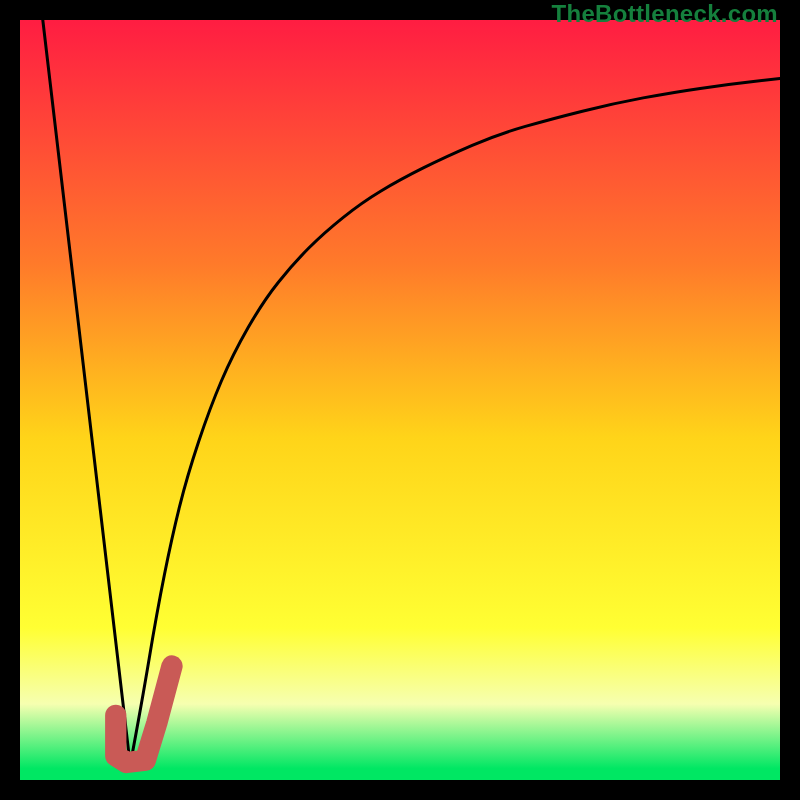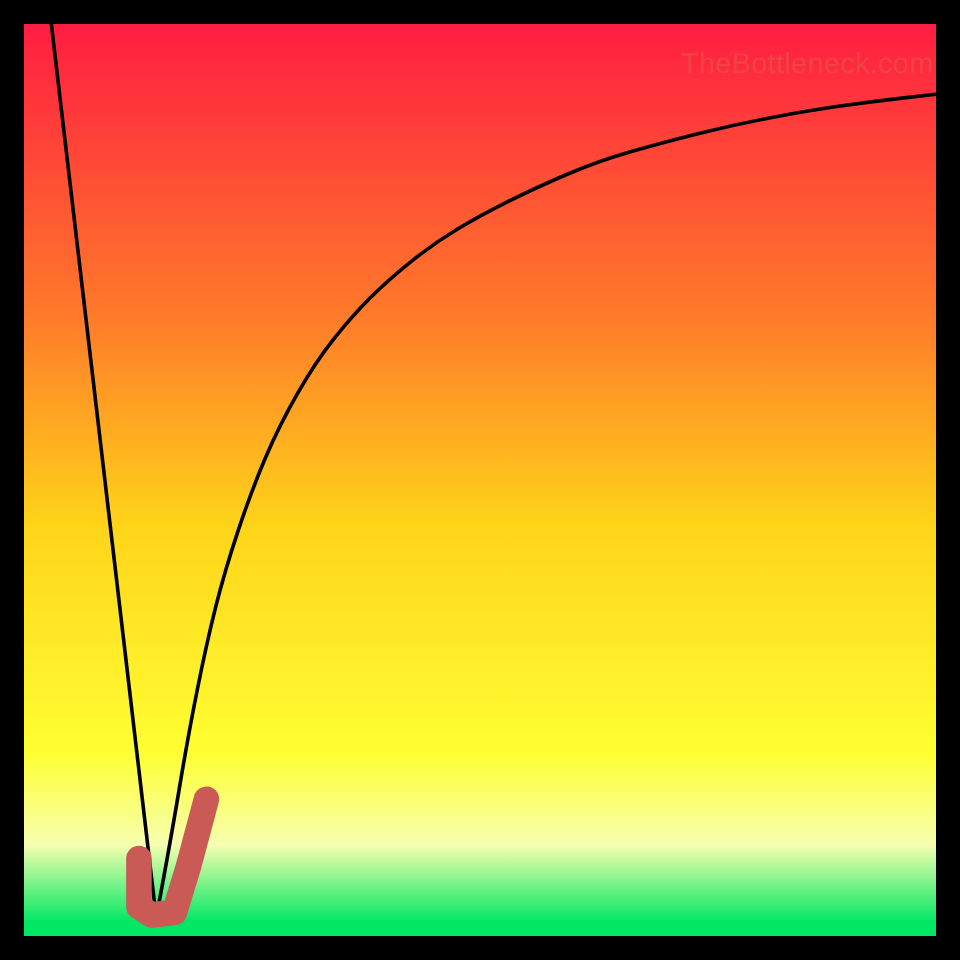--- a/index.html
+++ b/index.html
@@ -22,27 +22,26 @@
     position: absolute;
     left: 20px;
     top: 20px;
     width: 760px;
     height: 760px;
   }
   .watermark {
     position: absolute;
     top: 0px;
     right: 22px;
-    color: #ef4444;
+    color: #15803d;
     font-family: Arial, Helvetica, sans-serif;
     font-size: 24px;
-    font-weight: 400;
+    font-weight: 700;
     letter-spacing: 0.3px;
     user-select: none;
-    margin-top: 40px;
   }
 </style>
 </head>
 <body>
 <div class="frame">
 
   <svg class="plot" viewBox="0 0 760 760" width="760" height="760">
     <defs>
       <linearGradient id="bg-grad" x1="0" y1="0" x2="0" y2="1">
         <stop id="g0" offset="0%" stop-color="#ff1d42"></stop>

